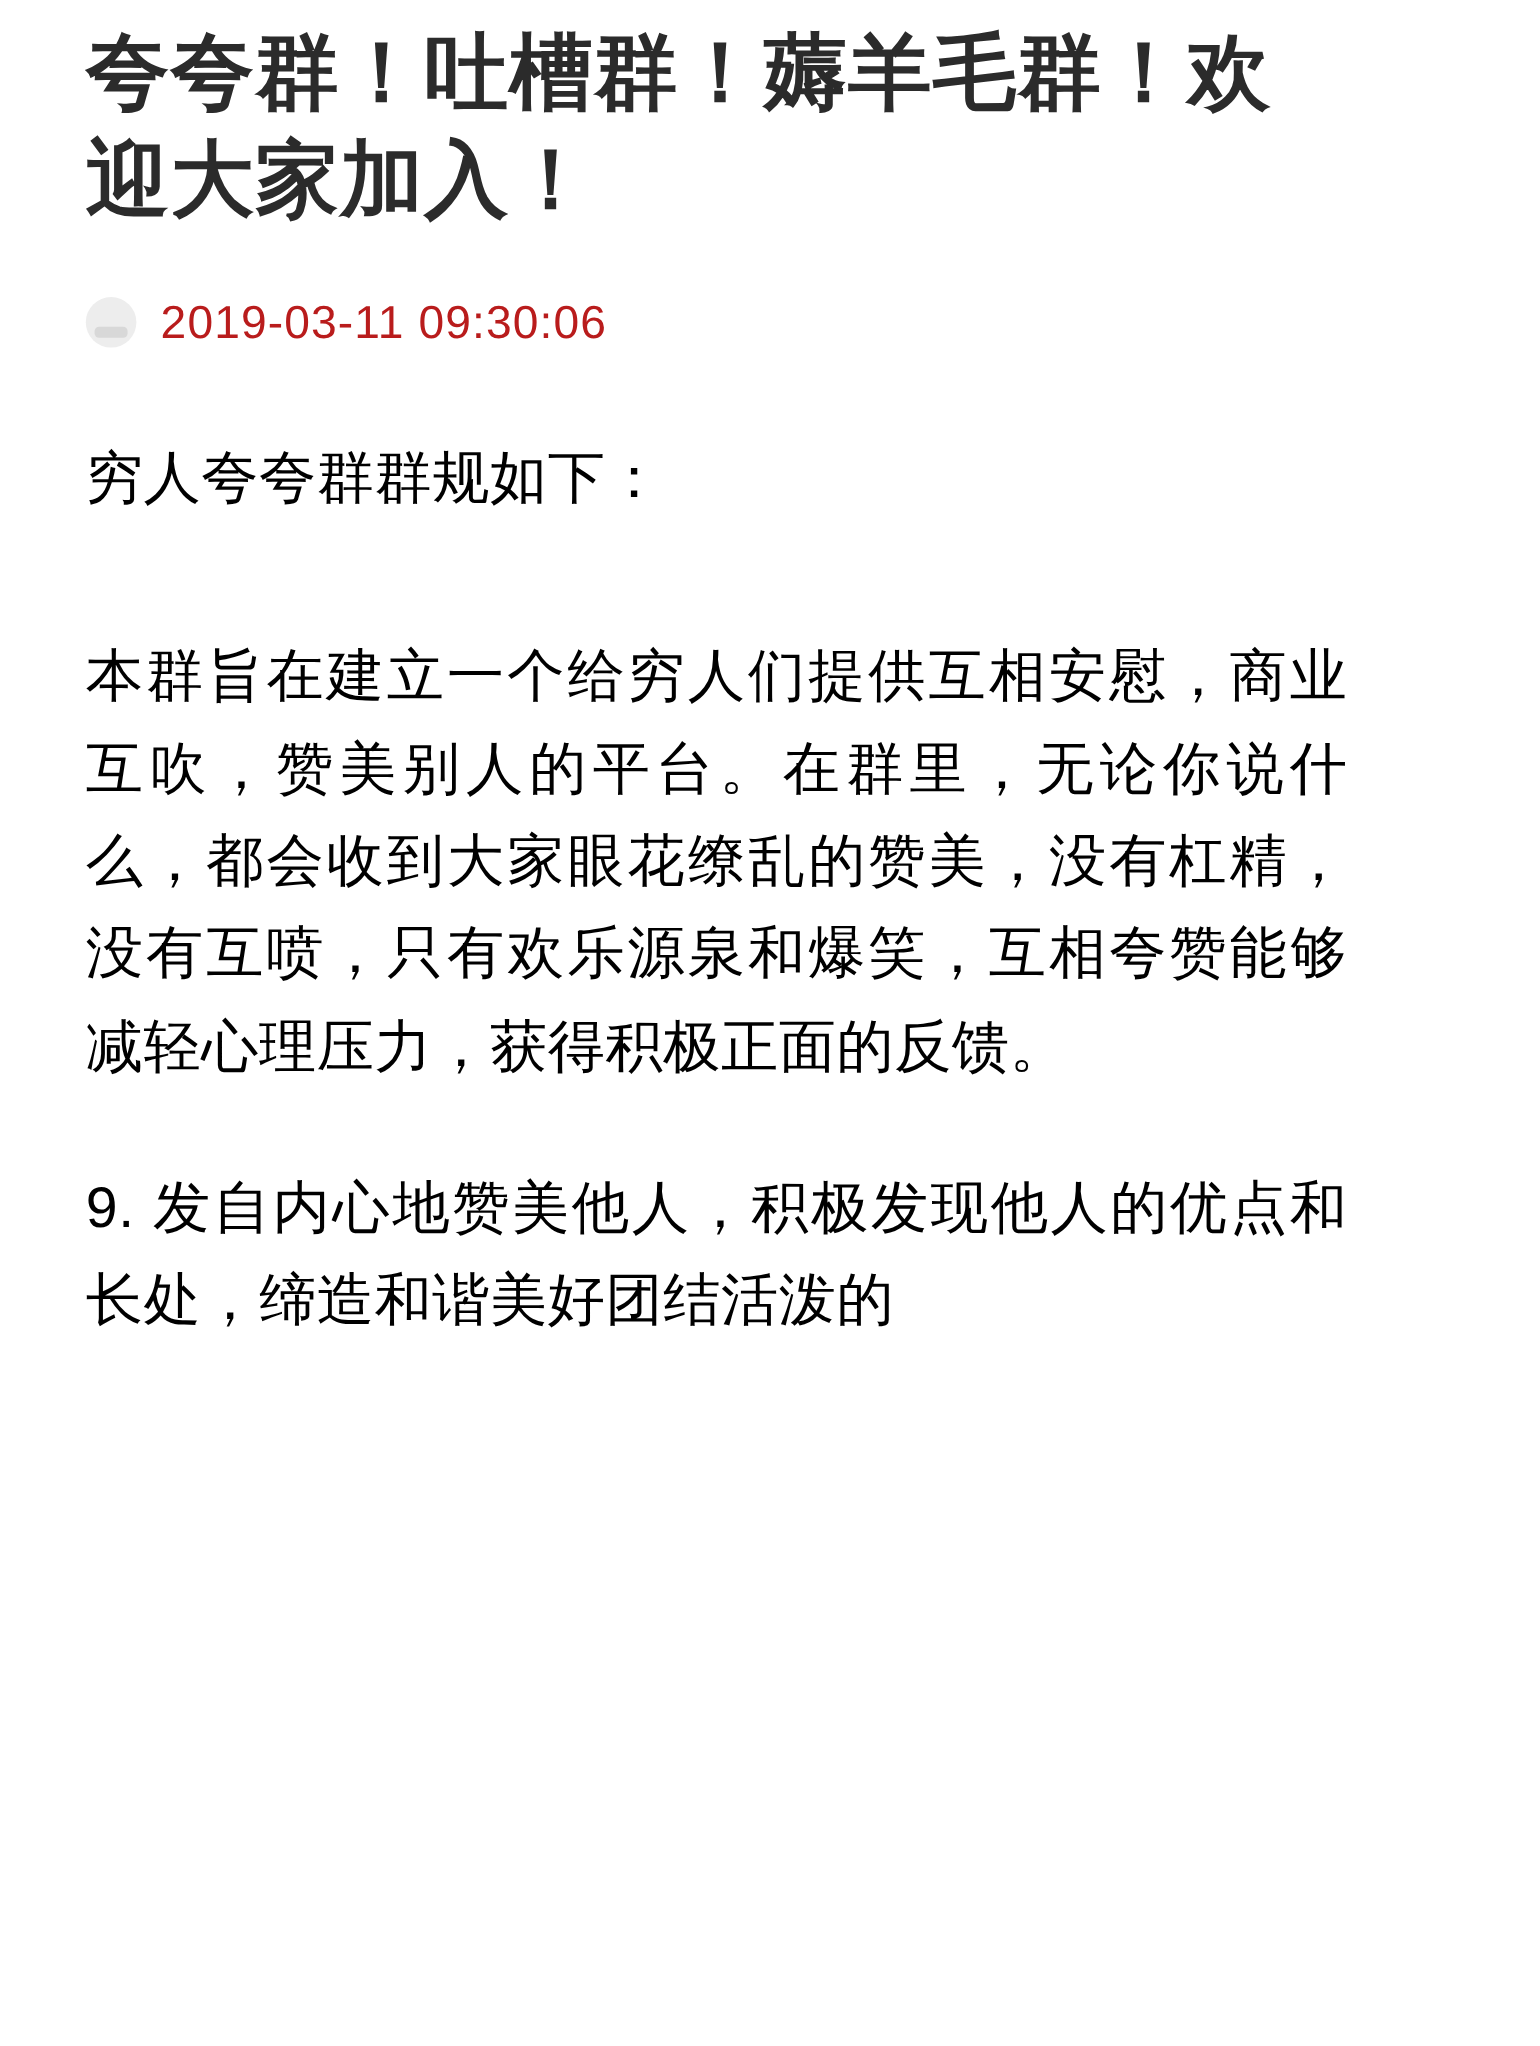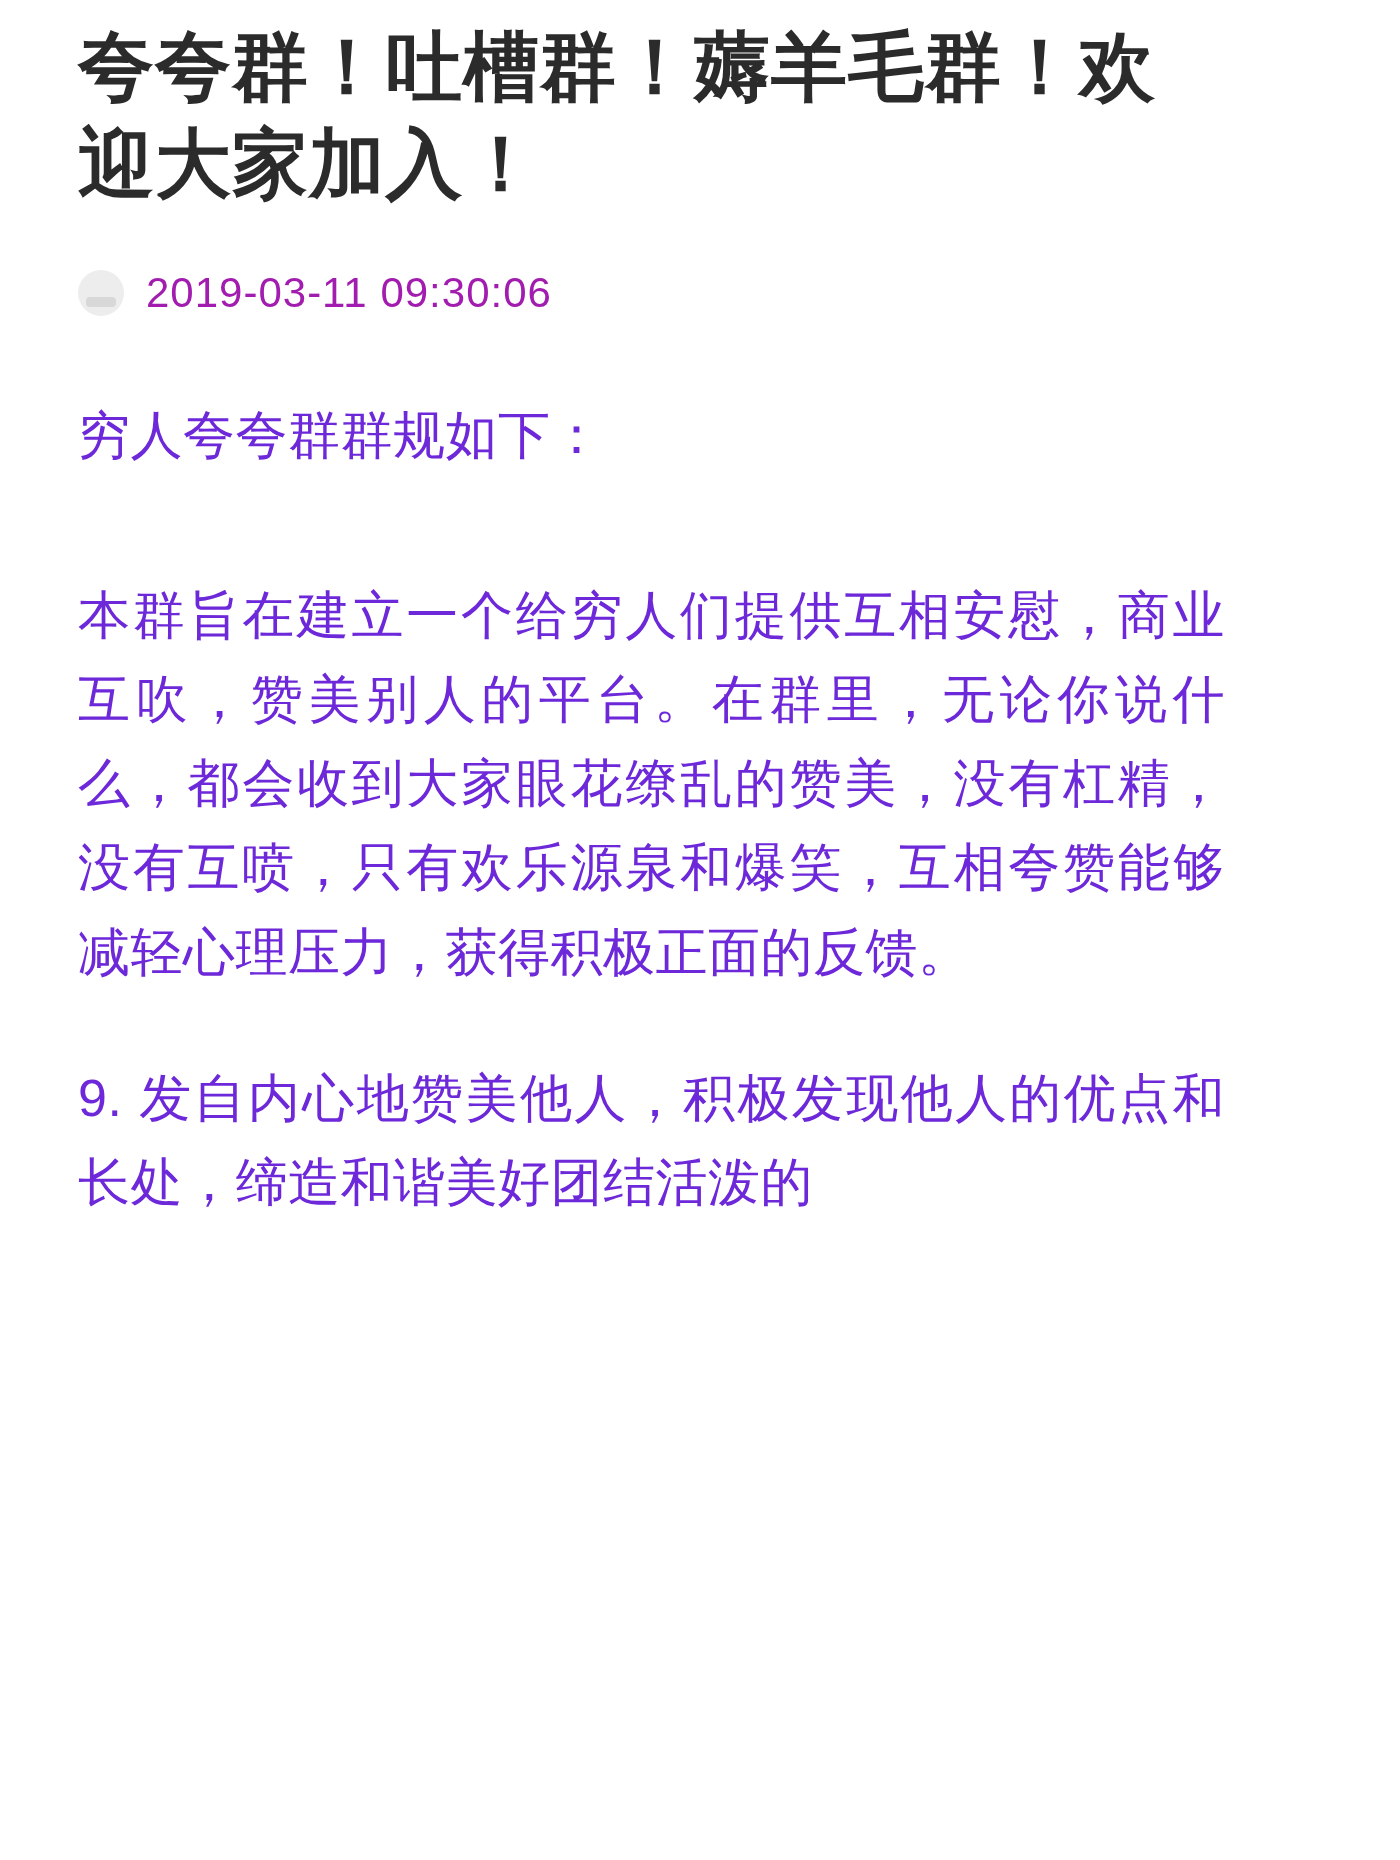--- a/index.html
+++ b/index.html
@@ -51,32 +51,32 @@
     position: absolute;
     left: 8px;
     bottom: 9px;
     width: 30px;
     height: 10px;
     background: #d8d8d8;
     border-radius: 4px;
   }
   .meta-date {
     font-size: 42px;
-    color: #a21caf;
+    color: #b91c1c;
     letter-spacing: 1px;
     font-weight: 400;
     white-space: nowrap;
   }
   .body-block {
     margin-top: 72px;
   }
   .body-para {
     font-size: 52px;
     line-height: 1.62;
-    color: #6d28d9;
+    color: #000000;
     margin: 0 0 62px 0;
     letter-spacing: 0.5px;
     word-break: break-all;
     text-align: justify;
   }
   .body-para:last-child {
     margin-bottom: 0;
   }
   .para-lead {
     margin-bottom: 96px;

